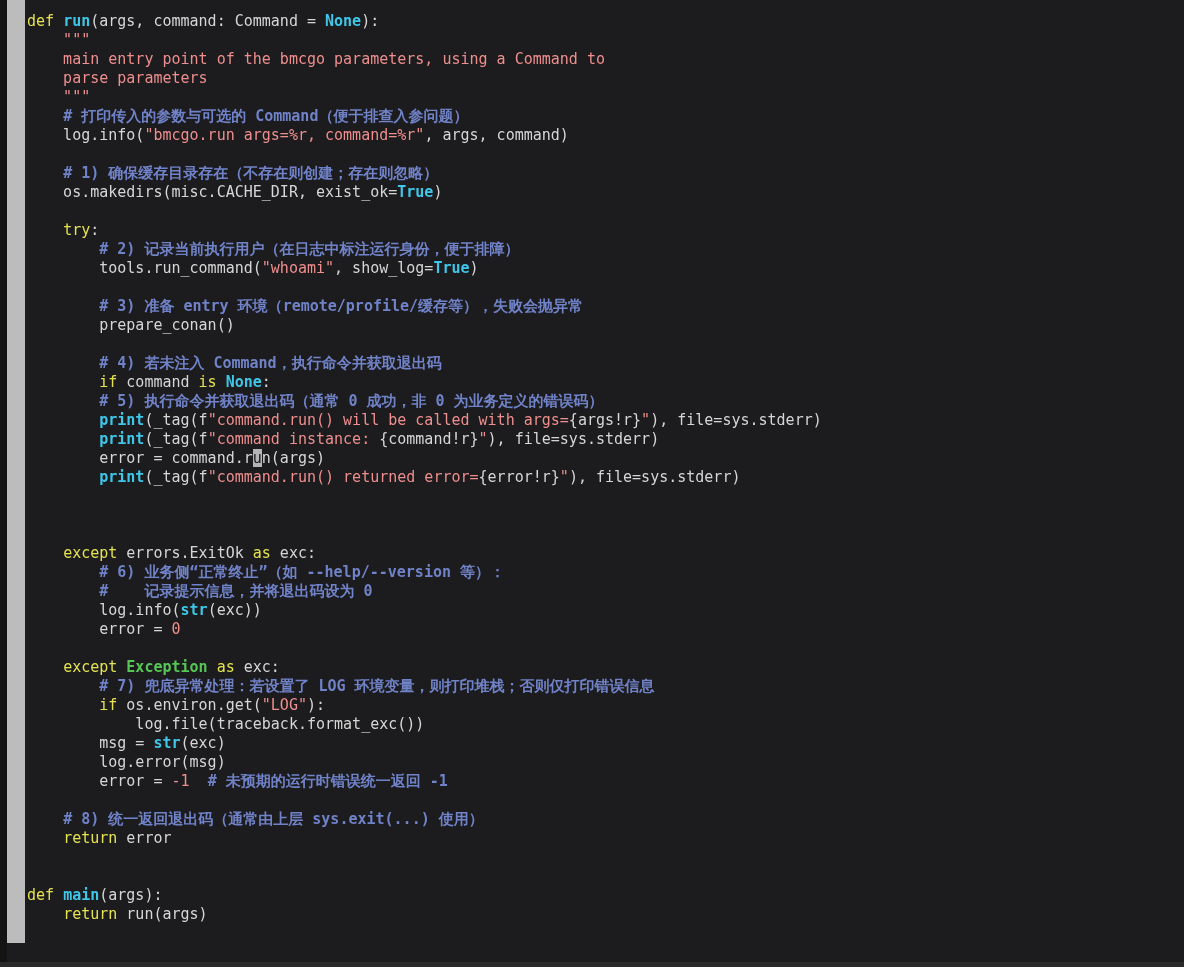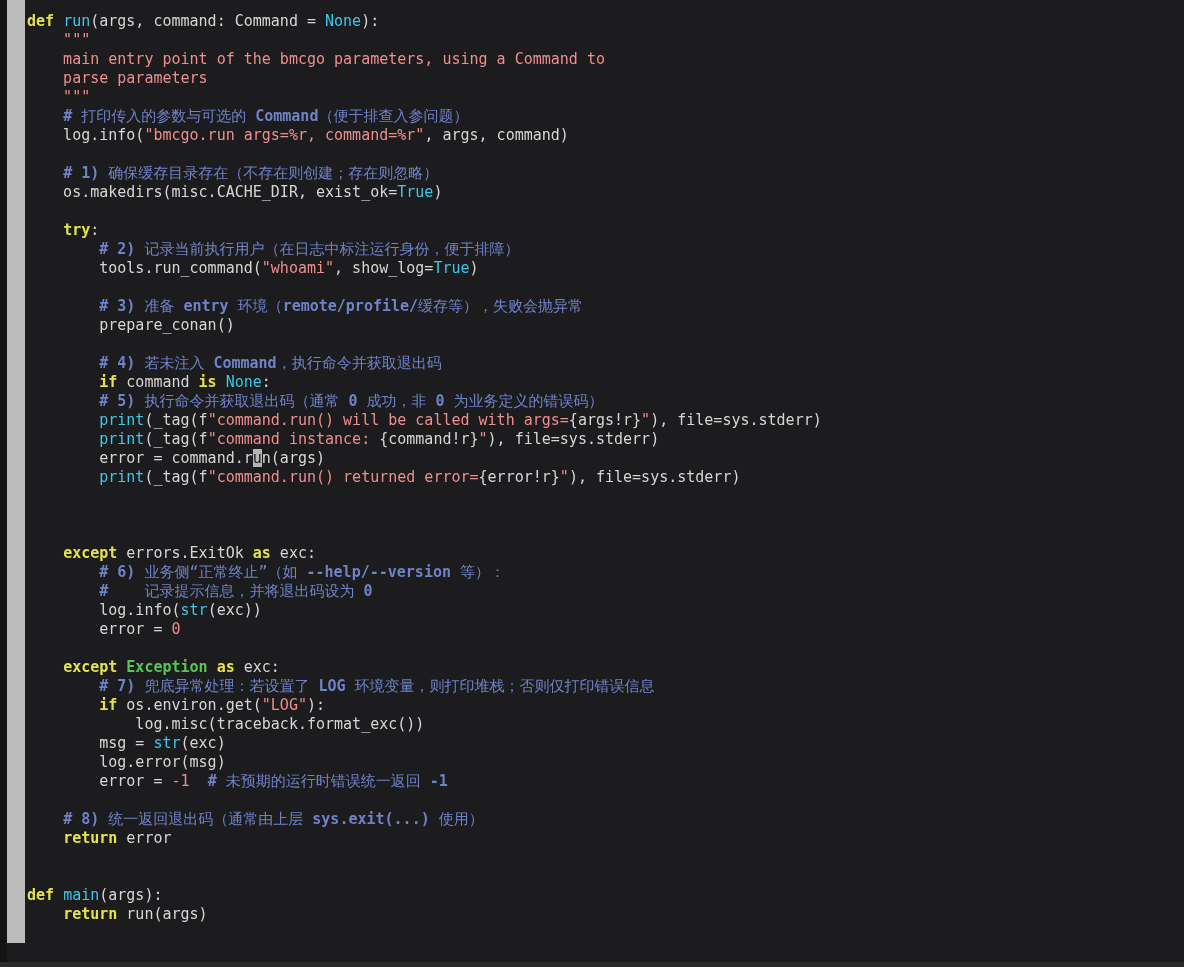--- a/index.html
+++ b/index.html
@@ -48,24 +48,24 @@
     font-size: 15px;
     line-height: 19px;
     color: var(--default-text, #d6d6d6);
     cursor: text;
   }
   .line {
     height: 19px;
     white-space: pre;
   }
   .df { color: var(--default-text, #d6d6d6); }
-  .kw { color: var(--keyword, #e4e24f); font-weight: bold; }
-  .fn { color: var(--function, #3fc6e8); font-weight: normal; }
+  .kw { color: var(--keyword, #e4e24f); font-weight: normal; }
+  .fn { color: var(--function, #3fc6e8); font-weight: bold; }
   .st { color: var(--string, #ee8e8e); }
-  .cm { color: var(--comment, #7082c8); }
+  .cm { color: var(--comment, #7082c8); font-weight: bold; }
   .cb { color: var(--comment, #7082c8); font-weight: bold; }
   .gr { color: var(--exception, #56c756); font-weight: bold; }
   .cu { background: var(--cursor-bg, #b5b5b5); color: var(--cursor-fg, #1c1c1e); }
 </style>
 </head>
 <body>
 
 <div class="terminal">
   <div class="left-edge"></div>
   <div class="scrollbar">
@@ -102,21 +102,21 @@
       <div class="line"></div>
       <div class="line"><span class="df">    </span><span class="kw">except</span><span class="df"> errors.ExitOk </span><span class="kw">as</span><span class="df"> exc:</span></div>
       <div class="line"><span class="df">        </span><span class="cb"># 6) </span><span class="cm">业务侧“正常终止”（如 </span><span class="cb">--help/--version</span><span class="cm"> 等）：</span></div>
       <div class="line"><span class="df">        </span><span class="cb">#    </span><span class="cm">记录提示信息，并将退出码设为 </span><span class="cb">0</span></div>
       <div class="line"><span class="df">        log.info(</span><span class="fn">str</span><span class="df">(exc))</span></div>
       <div class="line"><span class="df">        error = </span><span class="st">0</span></div>
       <div class="line"></div>
       <div class="line"><span class="df">    </span><span class="kw">except</span><span class="df"> </span><span class="gr">Exception</span><span class="df"> </span><span class="kw">as</span><span class="df"> exc:</span></div>
       <div class="line"><span class="df">        </span><span class="cb"># 7) </span><span class="cm">兜底异常处理：若设置了 </span><span class="cb">LOG</span><span class="cm"> 环境变量，则打印堆栈；否则仅打印错误信息</span></div>
       <div class="line"><span class="df">        </span><span class="kw">if</span><span class="df"> os.environ.get(</span><span class="st">"LOG"</span><span class="df">):</span></div>
-      <div class="line"><span class="df">            log.misc(traceback.format_exc())</span></div>
+      <div class="line"><span class="df">            log.file(traceback.format_exc())</span></div>
       <div class="line"><span class="df">        msg = </span><span class="fn">str</span><span class="df">(exc)</span></div>
       <div class="line"><span class="df">        log.error(msg)</span></div>
       <div class="line"><span class="df">        error = </span><span class="st">-1</span><span class="df">  </span><span class="cb"># </span><span class="cm">未预期的运行时错误统一返回 </span><span class="cb">-1</span></div>
       <div class="line"></div>
       <div class="line"><span class="df">    </span><span class="cb"># 8) </span><span class="cm">统一返回退出码（通常由上层 </span><span class="cb">sys.exit(...)</span><span class="cm"> 使用）</span></div>
       <div class="line"><span class="df">    </span><span class="kw">return</span><span class="df"> error</span></div>
       <div class="line"></div>
       <div class="line"></div>
       <div class="line"><span class="kw">def </span><span class="fn">main</span><span class="df">(args):</span></div>
       <div class="line"><span class="df">    </span><span class="kw">return</span><span class="df"> run(args)</span></div>

